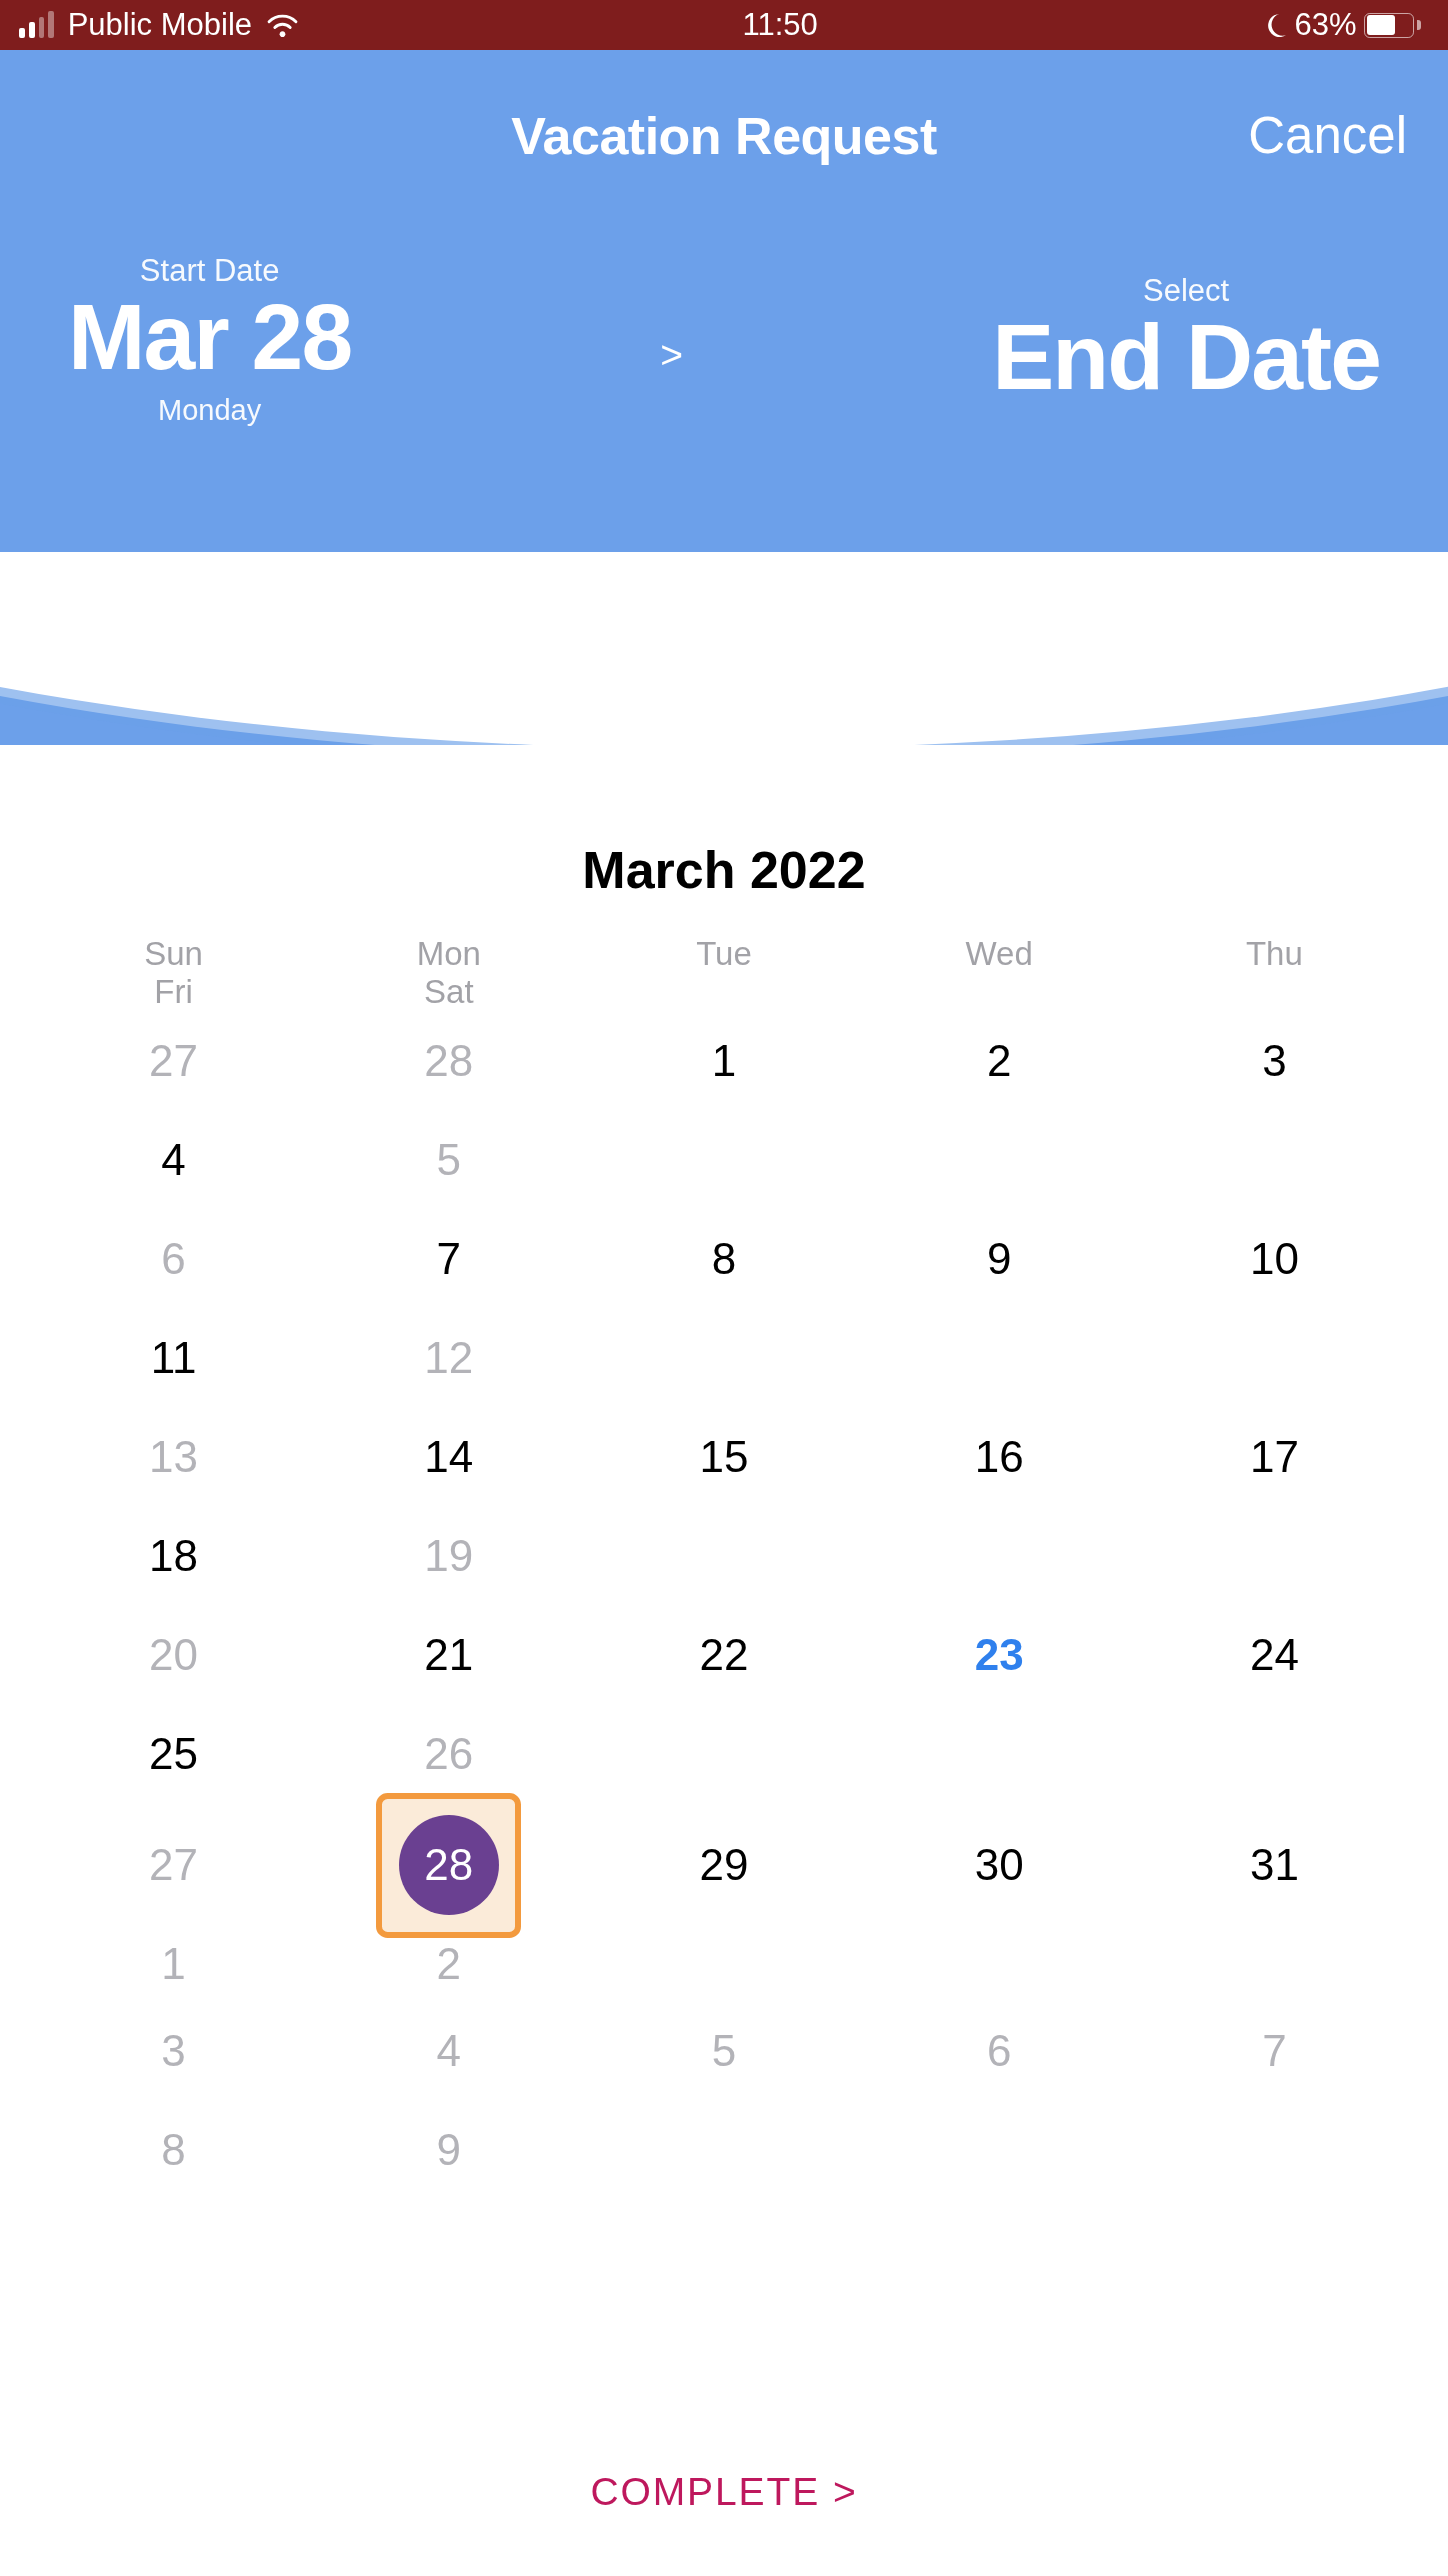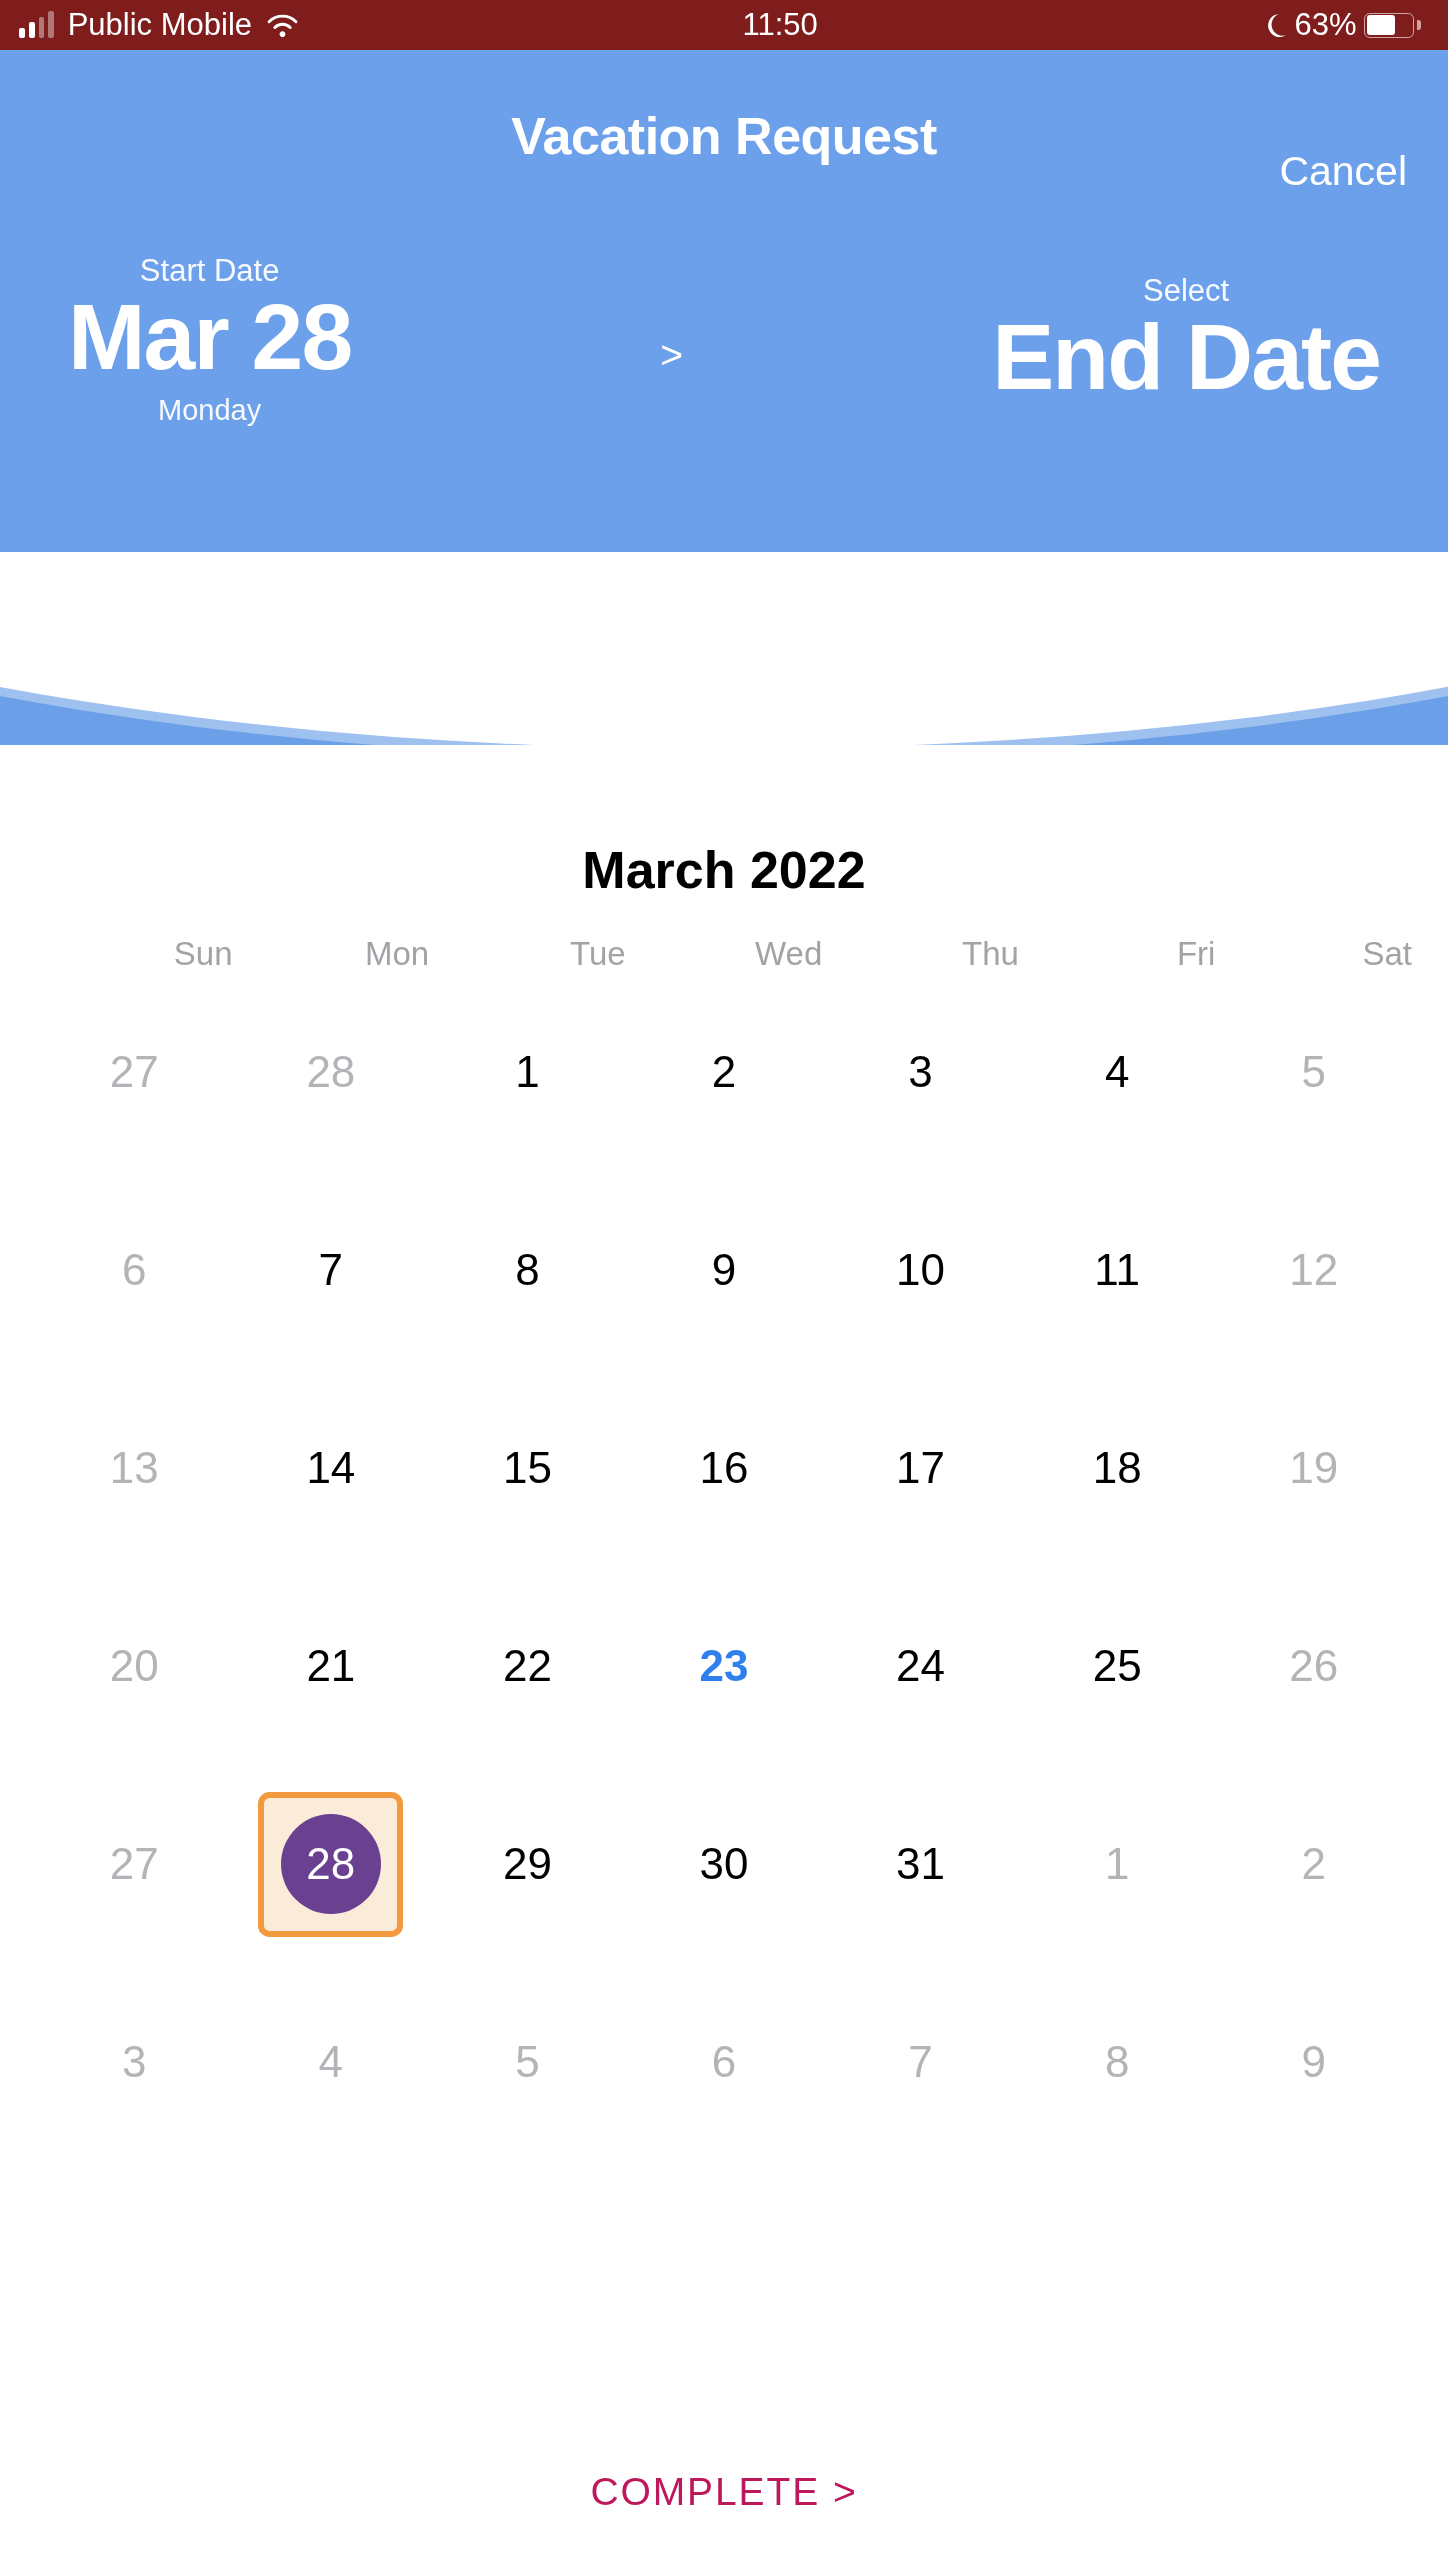--- a/index.html
+++ b/index.html
@@ -50,23 +50,22 @@
     height: 695px;
   }
   .nav-row {
     display: flex;
     justify-content: center;
     align-items: center;
     position: relative;
   }
   .nav-title { font-size: 52px; font-weight: 700; letter-spacing: -0.5px; }
   .cancel-btn {
-    position: absolute; right: 41px; top: 0; font-size: 41px; font-weight: 400;
+    position: absolute; right: 41px; top: 0; font-size: 51px; font-weight: 400;
     cursor: pointer;
-    margin-top: 42px;
   }
 
   .date-row {
     margin-top: 87px;
     display: flex;
     align-items: center;
     justify-content: space-between;
     padding: 0 68px;
   }
   .date-block { text-align: center; flex: 0 0 auto; cursor: pointer; }
@@ -100,22 +99,22 @@
     padding: 95px 36px 0;
   }
   .cal-title {
     text-align: center;
     font-size: 52px;
     font-weight: 700;
     color: #000;
   }
   .weekday-row, .week-row {
     display: grid;
-    grid-template-columns: repeat(7, 1fr);
-    text-align: right;
+    grid-template-columns: repeat(5, 1fr);
+    text-align: center;
     align-items: center;
   }
   .weekday-row { margin-top: 35px; color: #a2a2a7; font-size: 33px; font-weight: 400; }
 
   .week-row { height: 198px; }
 
   .day {
     font-size: 44px;
     font-weight: 400;
     color: #000;

